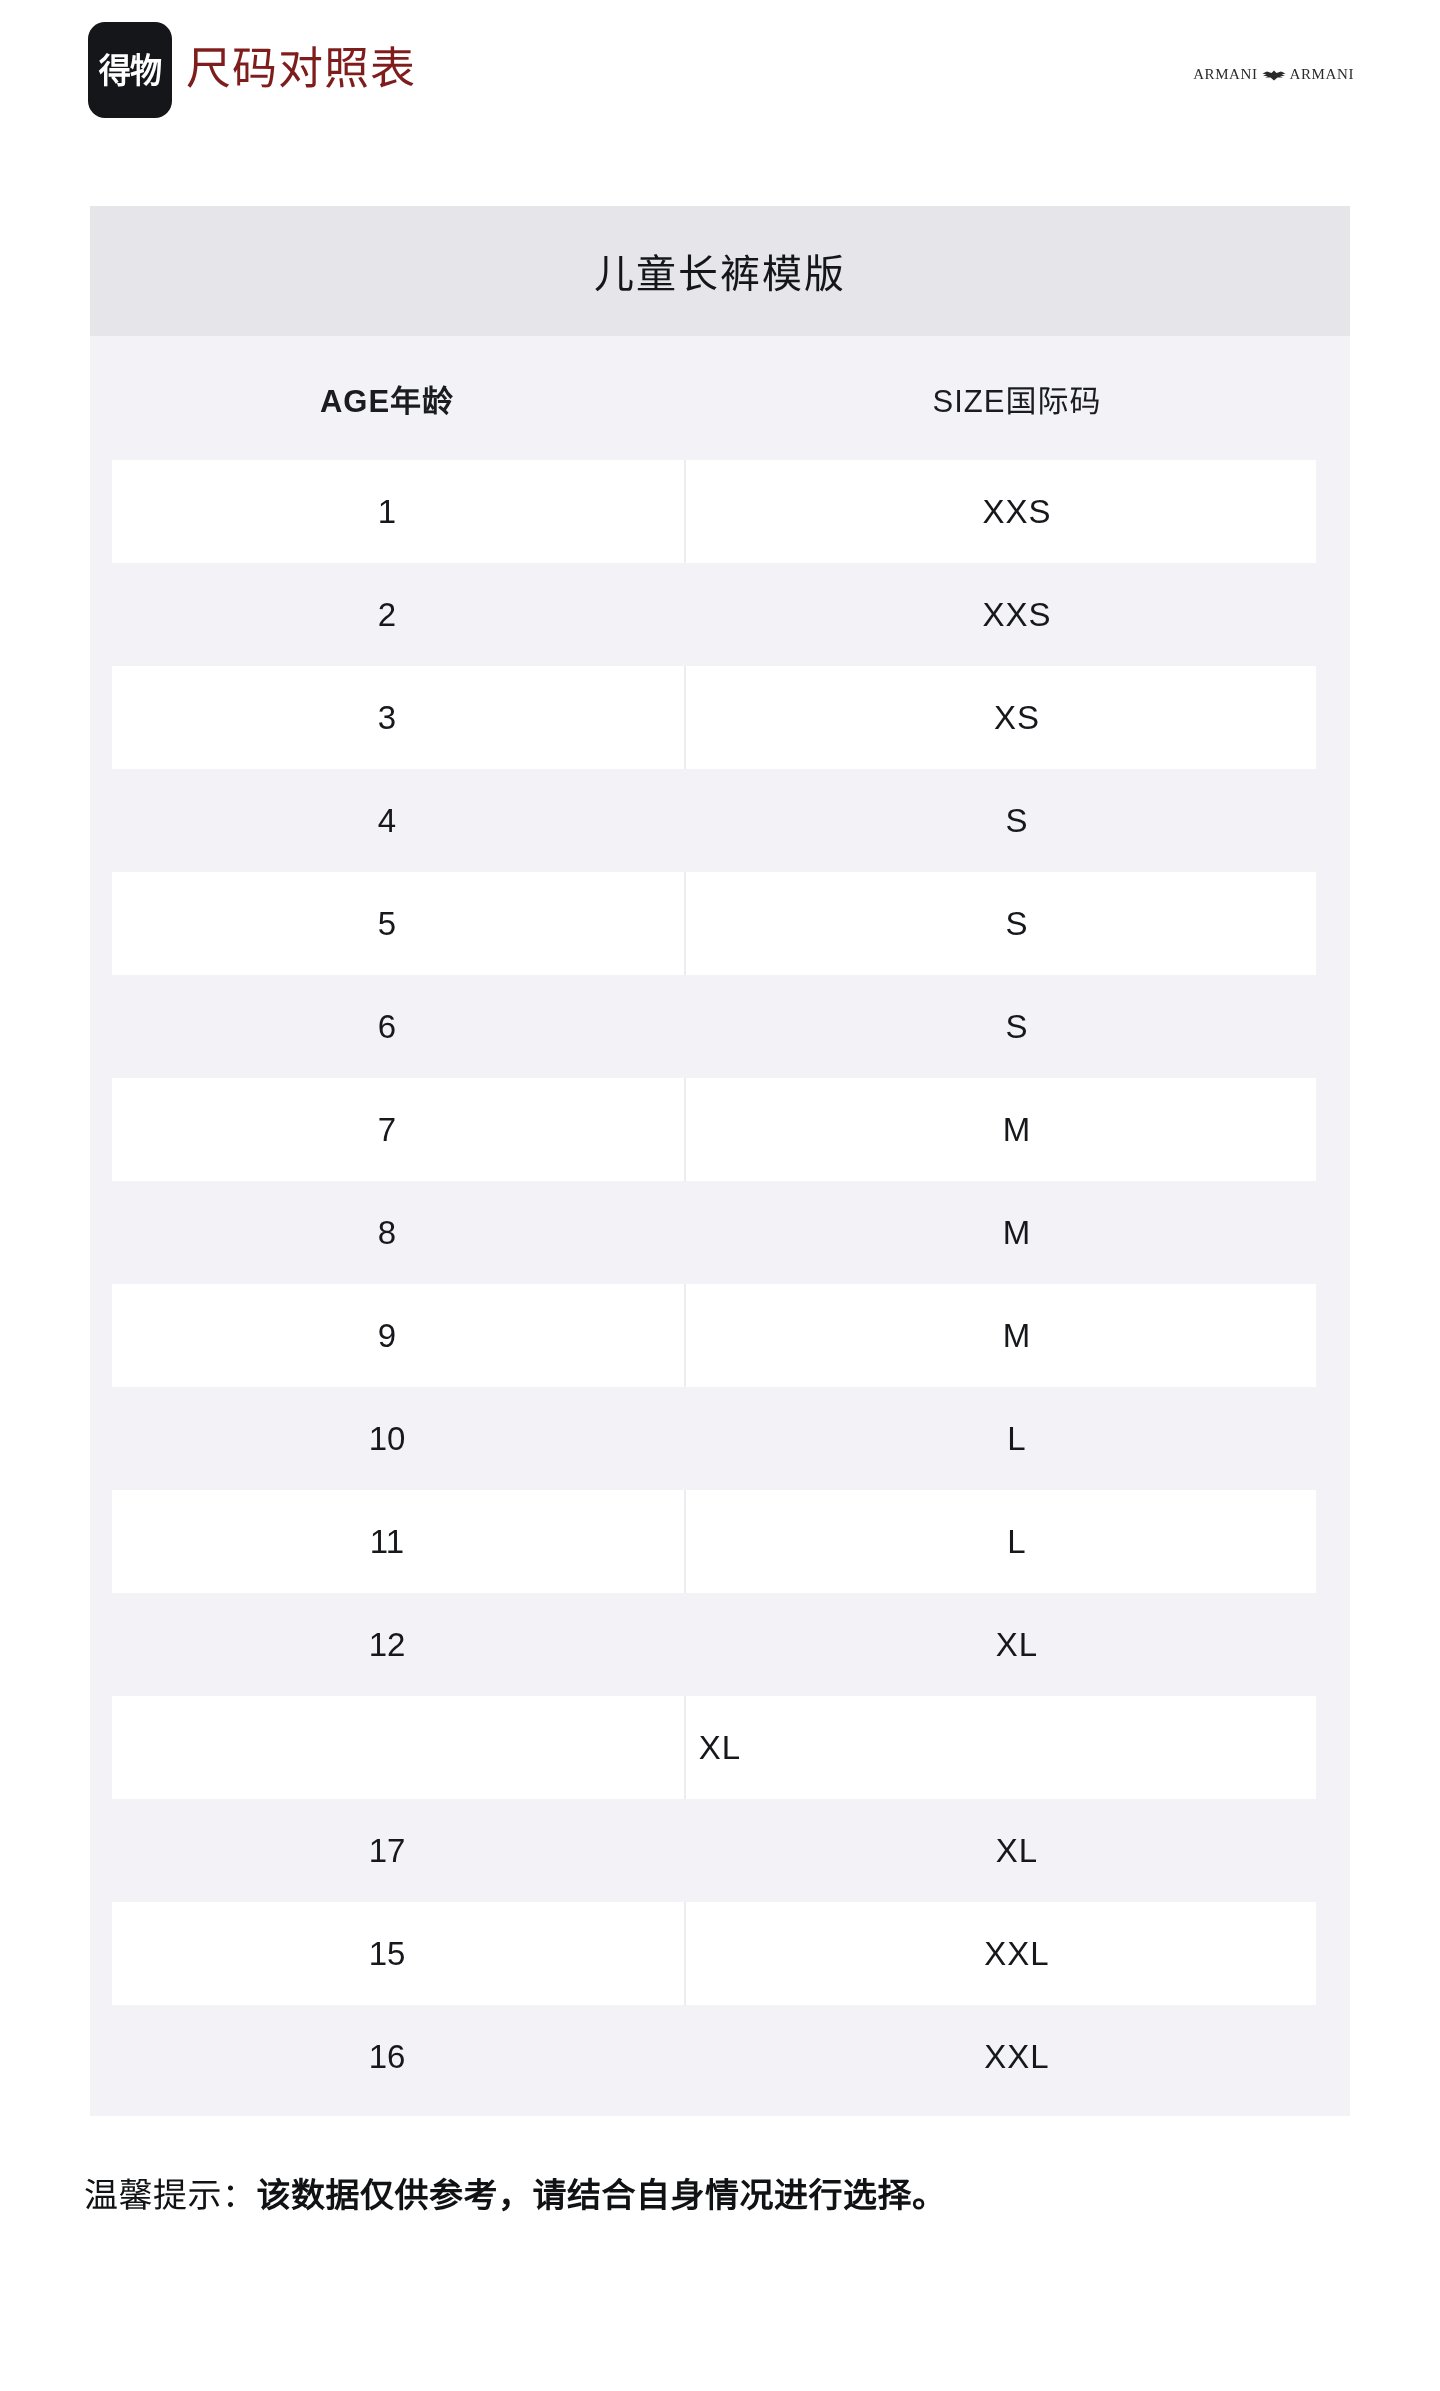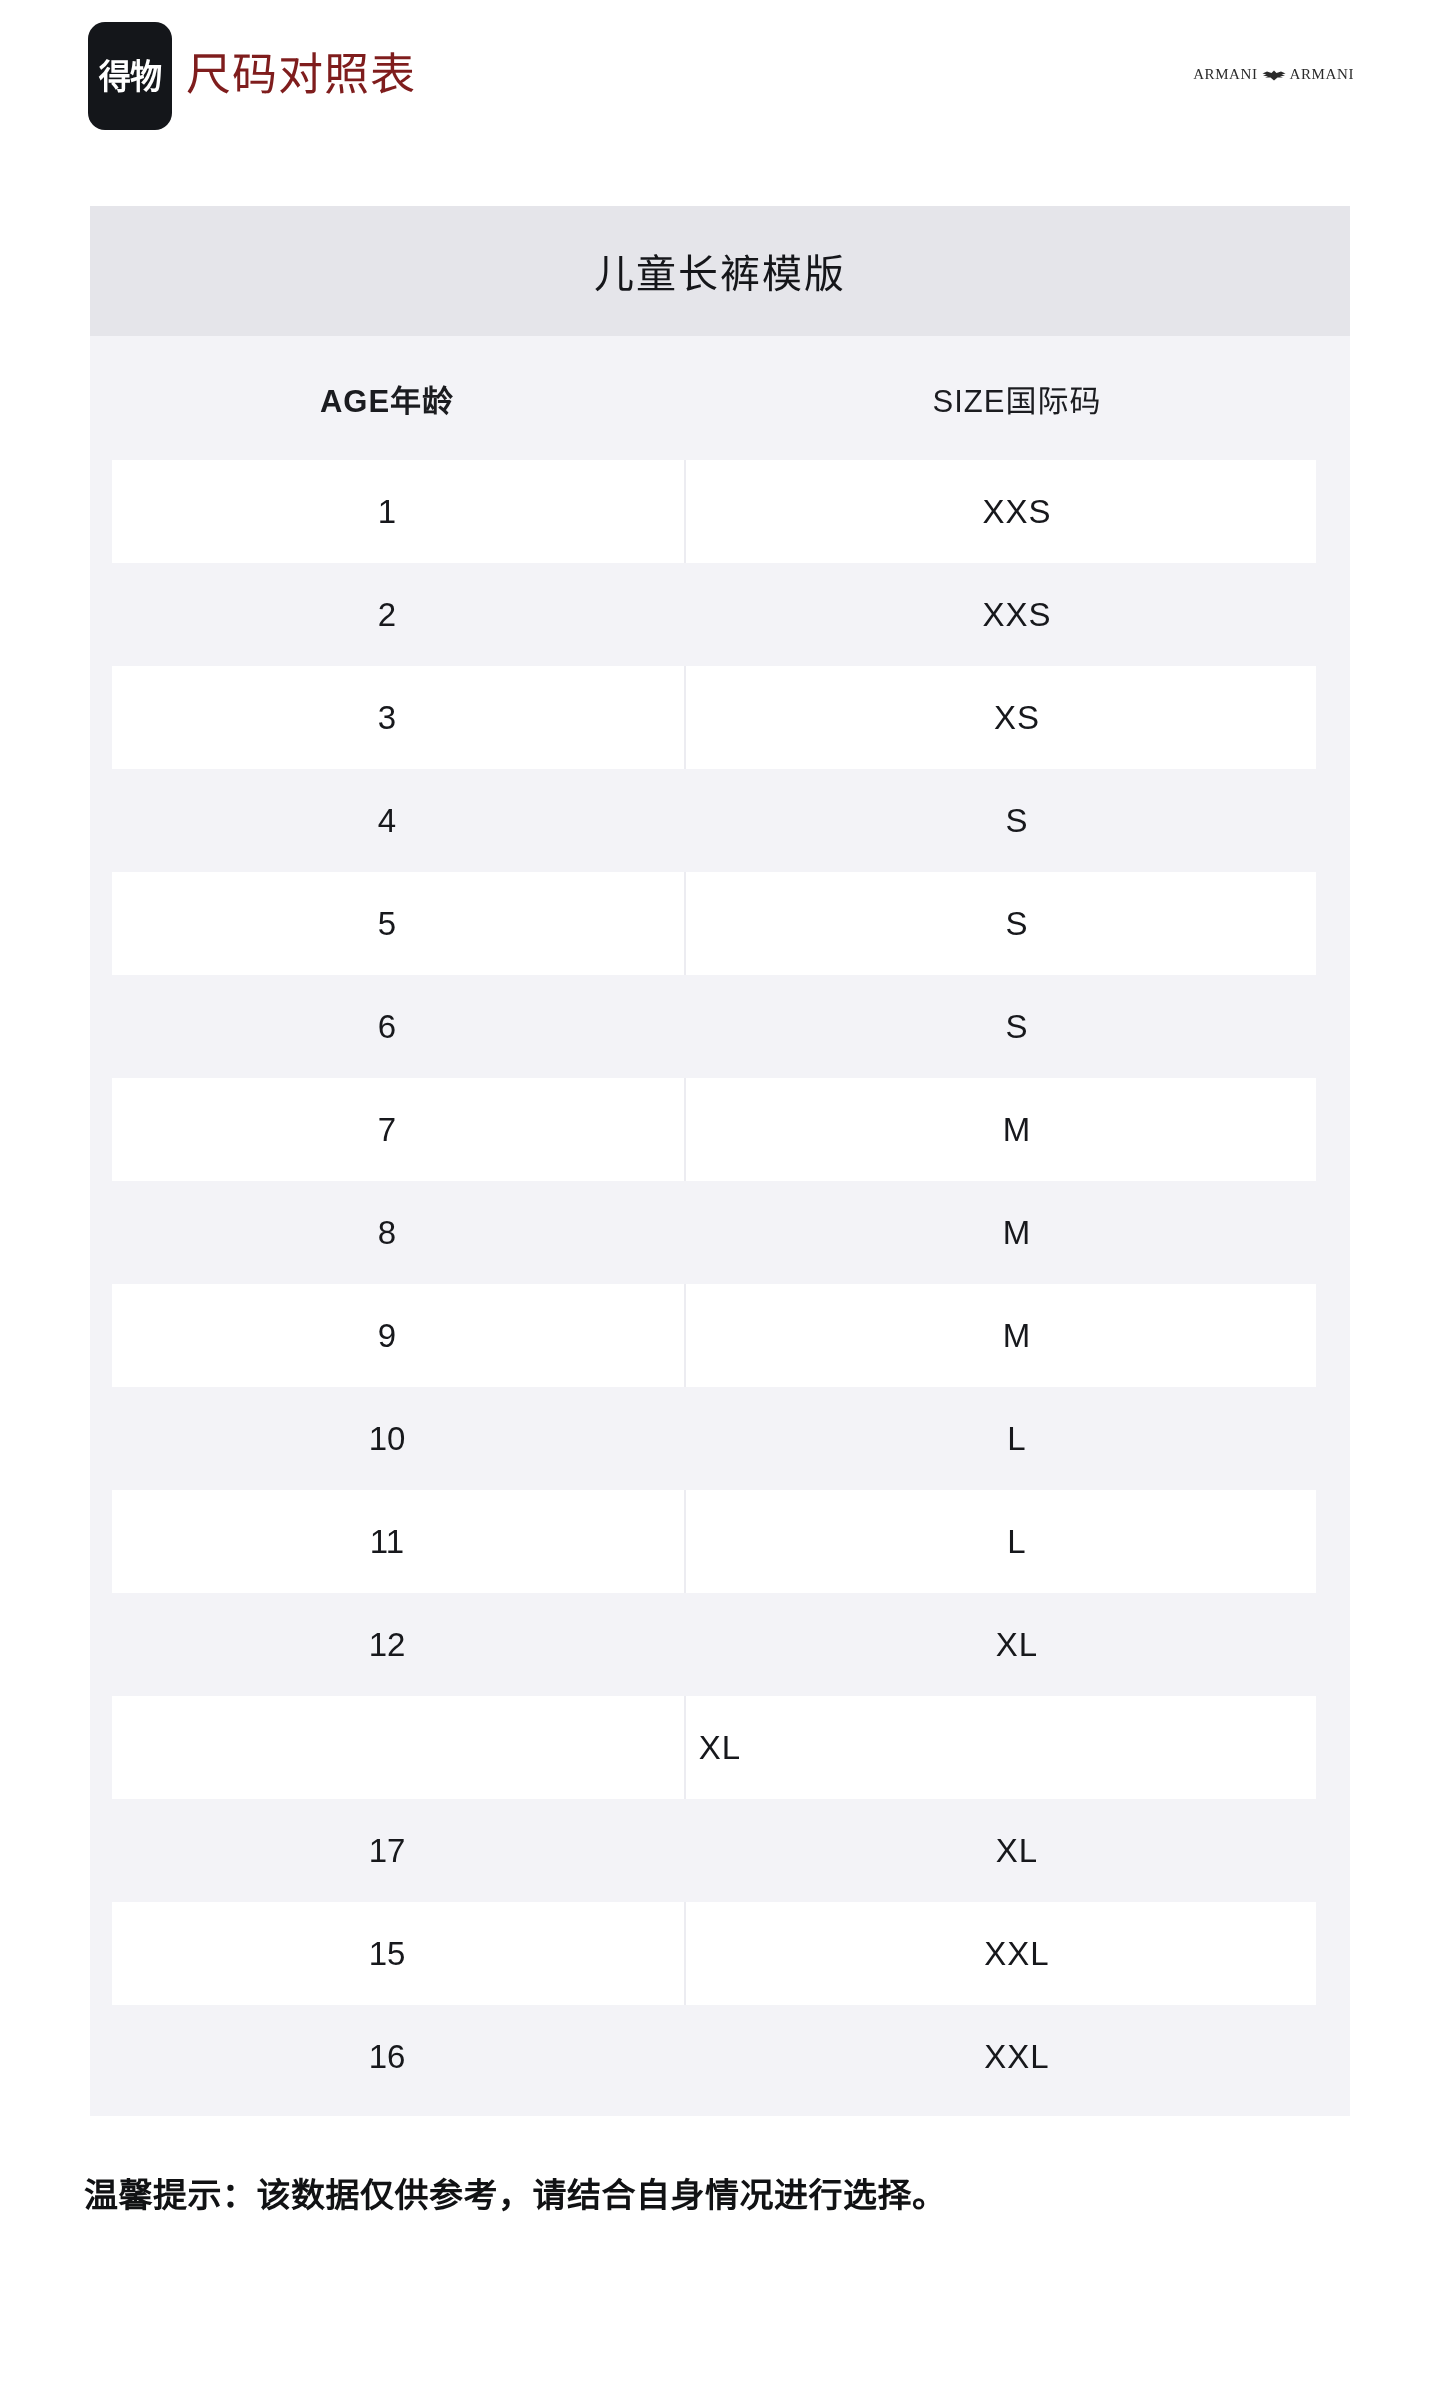--- a/index.html
+++ b/index.html
@@ -34,21 +34,21 @@
   .brand-block {
     position: absolute;
     left: 88px;
     top: 22px;
     display: flex;
     align-items: center;
     gap: 14px;
   }
   .logo-badge {
     width: 84px;
-    height: 108px;
+    height: 96px;
     background: #14161a;
     border-radius: 17px;
     display: flex;
     align-items: center;
     justify-content: center;
     flex: 0 0 auto;
   }
   .logo-badge-text {
     color: #ffffff;
     font-size: 35px;
@@ -182,21 +182,21 @@
   .footnote {
     position: absolute;
     left: 84px;
     top: 2168px;
     font-size: 34px;
     font-weight: 700;
     color: #111214;
     letter-spacing: 0.5px;
     white-space: nowrap;
   }
-  .footnote .label { font-weight: 700; }
+  .footnote .label { font-weight: 400; }
   .footnote .body { font-weight: 700; }
 </style>
 </head>
 <body>
 
 <div class="page">
 
   <div class="header">
     <div class="brand-block">
       <div class="logo-badge">

